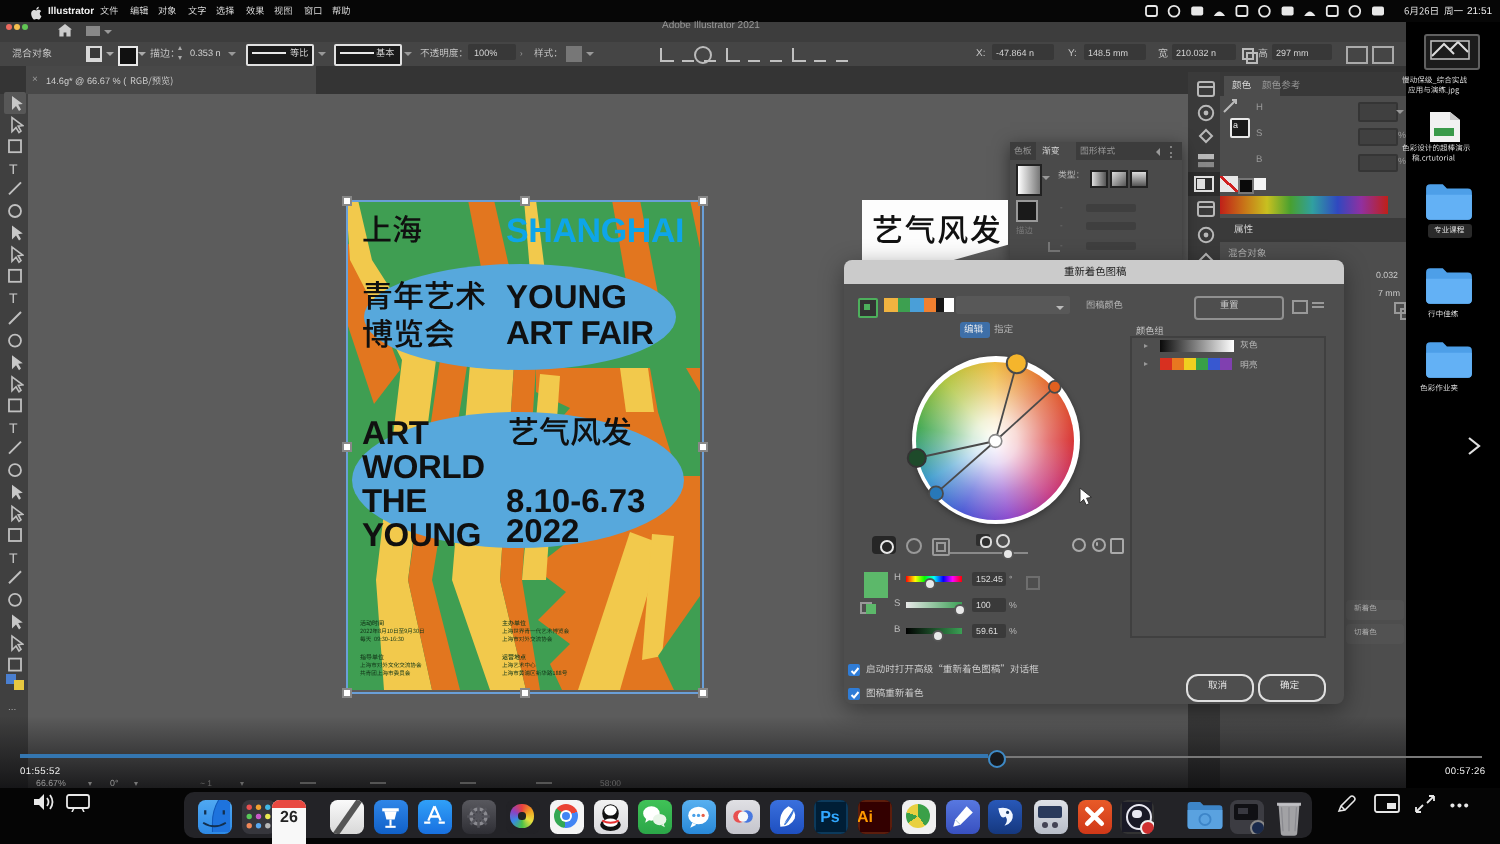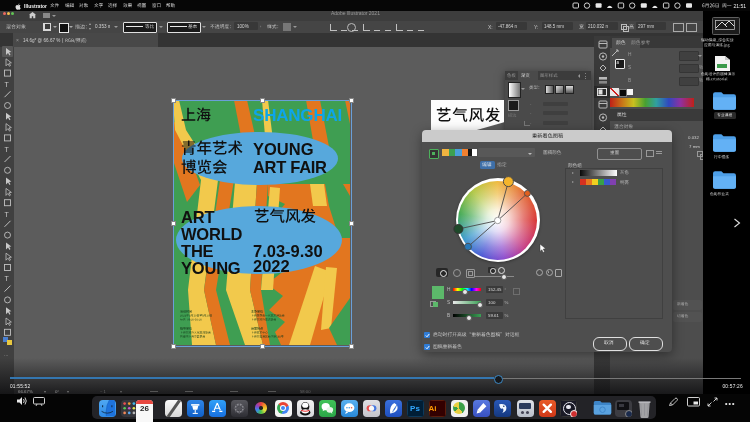--- a/index.html
+++ b/index.html
@@ -258,21 +258,21 @@
 <div style="position:absolute;left:181px;top:207.8px;font:bold 16.5px 'Liberation Sans',sans-serif;color:#101010;letter-spacing:-0.2px;white-space:nowrap">ART</div>
 <div style="position:absolute;left:181px;top:224.8px;font:bold 16.5px 'Liberation Sans',sans-serif;color:#101010;letter-spacing:-0.2px;white-space:nowrap">WORLD</div>
 <div style="position:absolute;left:181px;top:241.8px;font:bold 16.5px 'Liberation Sans',sans-serif;color:#101010;letter-spacing:-0.2px;white-space:nowrap">THE</div>
 <div style="position:absolute;left:181px;top:258.8px;font:bold 16.5px 'Liberation Sans',sans-serif;color:#101010;letter-spacing:-0.2px;white-space:nowrap">YOUNG</div>
 <svg style="position:absolute;left:253.5px;top:207.5px;overflow:visible" width="64" height="18" fill="#101010">
     <use href="#g51" transform="translate(0.0,13.6) scale(0.0155,-0.0155)"></use>
     <use href="#g56" transform="translate(15.5,13.6) scale(0.0155,-0.0155)"></use>
     <use href="#g57" transform="translate(31.0,13.6) scale(0.0155,-0.0155)"></use>
     <use href="#g58" transform="translate(46.5,13.6) scale(0.0155,-0.0155)"></use>
   </svg>
-<div style="position:absolute;left:253px;top:242.3px;font:bold 16.5px 'Liberation Sans',sans-serif;color:#101010;letter-spacing:0px;white-space:nowrap">7.03-9.30</div>
+<div style="position:absolute;left:253px;top:242.3px;font:bold 16.5px 'Liberation Sans',sans-serif;color:#101010;letter-spacing:0px;white-space:nowrap">8.10-6.73</div>
 <div style="position:absolute;left:253px;top:257px;font:bold 16.5px 'Liberation Sans',sans-serif;color:#101010;letter-spacing:0px;white-space:nowrap">2022</div>
 <svg style="position:absolute;left:179.5px;top:310.0px;overflow:visible" width="14" height="5" fill="#14381a">
     <use href="#g59" transform="translate(0.0,2.6) scale(0.0030,-0.0030)"></use>
     <use href="#g60" transform="translate(3.0,2.6) scale(0.0030,-0.0030)"></use>
     <use href="#g61" transform="translate(6.0,2.6) scale(0.0030,-0.0030)"></use>
     <use href="#g62" transform="translate(9.0,2.6) scale(0.0030,-0.0030)"></use>
   </svg>
 <svg style="position:absolute;left:179.5px;top:314.2px;overflow:visible" width="34" height="5" fill="#14381a">
     <use href="#g19" transform="translate(0.0,2.5) scale(0.0028,-0.0028)"></use>
     <use href="#g63" transform="translate(1.6,2.5) scale(0.0028,-0.0028)"></use>

